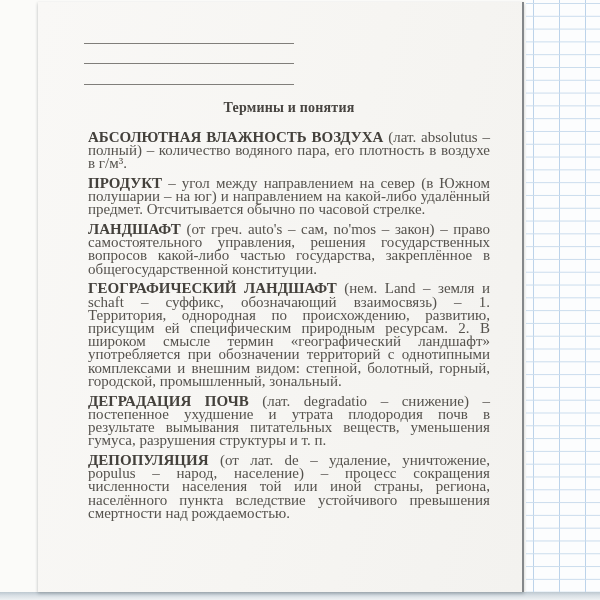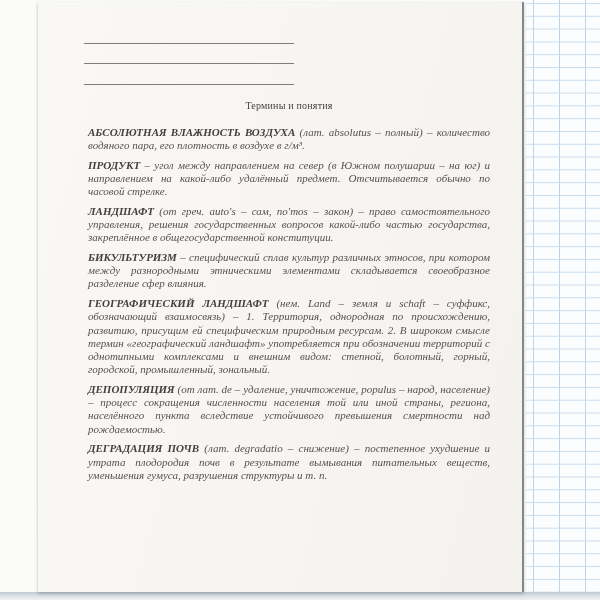--- a/index.html
+++ b/index.html
@@ -43,35 +43,34 @@
     border-right: 2px solid #84878a;
     box-shadow: -1px 0 2px rgba(90,90,85,.08), 0 2px 3px rgba(60,70,80,.25);
   }
 
   .blank-lines { margin: 21px 0 0 -4px; width: 210px; }
   .blank-line  { height: 19.5px; border-bottom: 1px solid #807e7a; }
 
   .doc-title {
     margin-top: 15px;
     text-align: center;
-    font-weight: normal;
-    font-size: 10px;
+    font-weight: bold;
+    font-size: 14px;
     color: #474440;
     letter-spacing: .2px;
   }
 
   .entries { margin-top: 15px; }
   .entry {
     margin: 0 0 6.6px 0;
-    font-size: 11px;
+    font-size: 15px;
     line-height: 13.2px;
     color: #55524d;
     text-align: justify;
     hyphens: auto;
-    font-style: italic;
     -webkit-hyphens: auto;
   }
   .entry .term { font-weight: bold; color: #44413c; }
 </style>
 </head>
 <body>
 
 <div class="graph-paper"></div>
 <div class="bottom-band"></div>
 
@@ -82,24 +81,23 @@
       <div class="blank-line"></div>
     </div>
   <div class="doc-title">Термины и понятия</div>
   <div class="entries" id="entries">
   <p class="entry"><b class="term">АБСОЛЮТНАЯ ВЛАЖНОСТЬ ВОЗДУХА</b> <span class="def">(лат. absolutus – полный) – количество водяного пара, его плотность в воздухе в г/м³.</span></p>
 
   <p class="entry"><b class="term">ПРОДУКТ</b> <span class="def">– угол между направлением на север (в Южном полушарии – на юг) и направлением на какой-либо удалённый предмет. Отсчитывается обычно по часовой стрелке.</span></p>
 
   <p class="entry"><b class="term">ЛАНДШАФТ</b> <span class="def">(от греч. auto's – сам, no'mos – закон) – право самостоятельного управления, решения государственных вопросов какой-либо частью государства, закреплённое в общегосударственной конституции.</span></p>
 
-  <p class="entry"><b class="term">БИКУЛЬТУРИЗМ</b> <span class="def">– специфический сплав культур различных этносов, при котором между разнородными этническими элементами складывается своеобразное разделение сфер влияния.</span></p>
 
 
 
   <p class="entry"><b class="term">ГЕОГРАФИЧЕСКИЙ ЛАНДШАФТ</b> <span class="def">(нем. Land – земля и schaft – суффикс, обозначающий взаимосвязь) – 1. Территория, однородная по происхождению, развитию, присущим ей специфическим природным ресурсам. 2. В широком смысле термин «географический ландшафт» употребляется при обозначении территорий с однотипными комплексами и внешним видом: степной, болотный, горный, городской, промышленный, зональный.</span></p>
 
 
+  <p class="entry"><b class="term">ДЕГРАДАЦИЯ ПОЧВ</b> <span class="def">(лат. degradatio – снижение) – постепенное ухудшение и утрата плодородия почв в результате вымывания питательных веществ, уменьшения гумуса, разрушения структуры и т. п.</span></p>
+
   <p class="entry"><b class="term">ДЕПОПУЛЯЦИЯ</b> <span class="def">(от лат. de – удаление, уничтожение, populus – народ, население) – процесс сокращения численности населения той или иной страны, региона, населённого пункта вследствие устойчивого превышения смертности над рождаемостью.</span></p>
-
-  <p class="entry"><b class="term">ДЕГРАДАЦИЯ ПОЧВ</b> <span class="def">(лат. degradatio – снижение) – постепенное ухудшение и утрата плодородия почв в результате вымывания питательных веществ, уменьшения гумуса, разрушения структуры и т. п.</span></p>
 </div>
 </div>
 
 </body></html>

